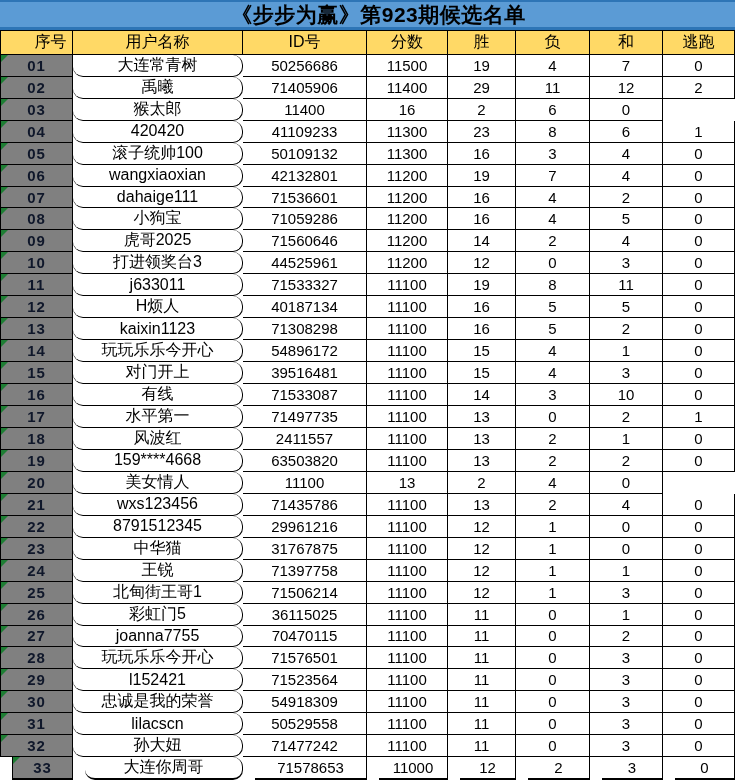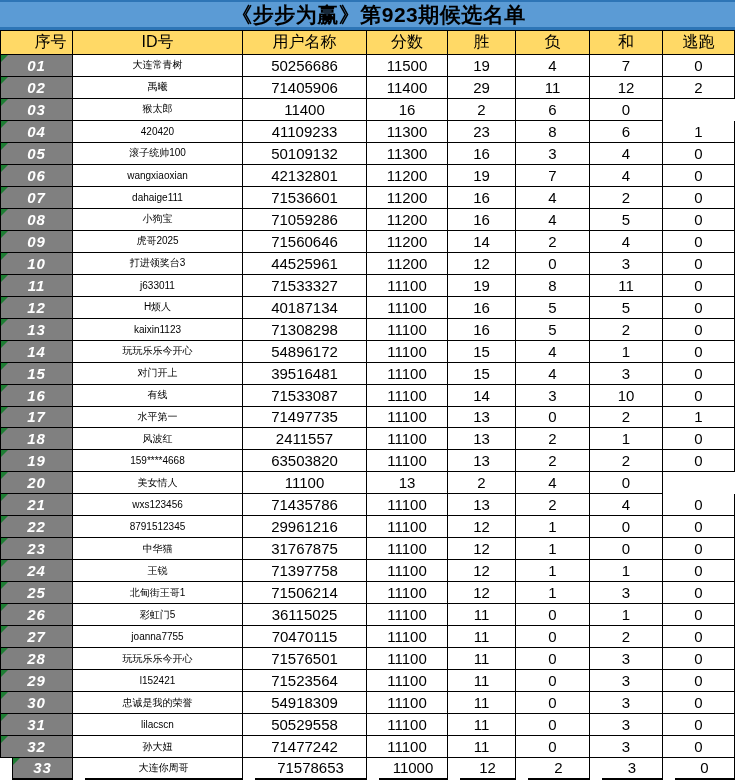--- a/index.html
+++ b/index.html
@@ -44,40 +44,40 @@
     box-sizing:border-box; background:#ffffff;
     border-right:1px solid #000;
     border-bottom:1px solid #000;
     display:flex; align-items:center; justify-content:center;
     font-size:15px; color:#000; overflow:hidden; white-space:nowrap;
   }
   .cell:first-child { border-left:1px solid #000; }
   .row:last-child .cell { border-bottom:2px solid #000;margin-left:12px; }
 
   .no-cell {
-    background:#808080; color:#ffffff; font-weight:bold;
-    position:relative; letter-spacing:1px; font-size:15px;font-style:italic;
-  }
-  .name-cell { font-size:10px; }
+    background:#808080; color:#0f172a; font-weight:bold;
+    position:relative; letter-spacing:1px; font-size:15px;
+  }
+  .name-cell { font-size:16px;border-radius:10px; }
   .tri {
     position:absolute; top:0; left:0; width:0; height:0;
     border-top:7px solid #1E7E34;
     border-right:7px solid transparent;
   }
 </style>
 </head>
 <body>
 
 <div class="sheet">
   <div class="title-bar">《步步为赢》第923期候选名单</div>
 
   <div class="header-row grid-row" id="header-row">
       <div class="hcell">序号</div>
+      <div class="hcell">用户名称</div>
       <div class="hcell">ID号</div>
-      <div class="hcell">用户名称</div>
       <div class="hcell">分数</div>
       <div class="hcell">胜</div>
       <div class="hcell">负</div>
       <div class="hcell">和</div>
       <div class="hcell">逃跑</div>
     </div>
 
   <div class="tbody" id="tbody">
       <div class="row grid-row">
         <div class="cell no-cell">

